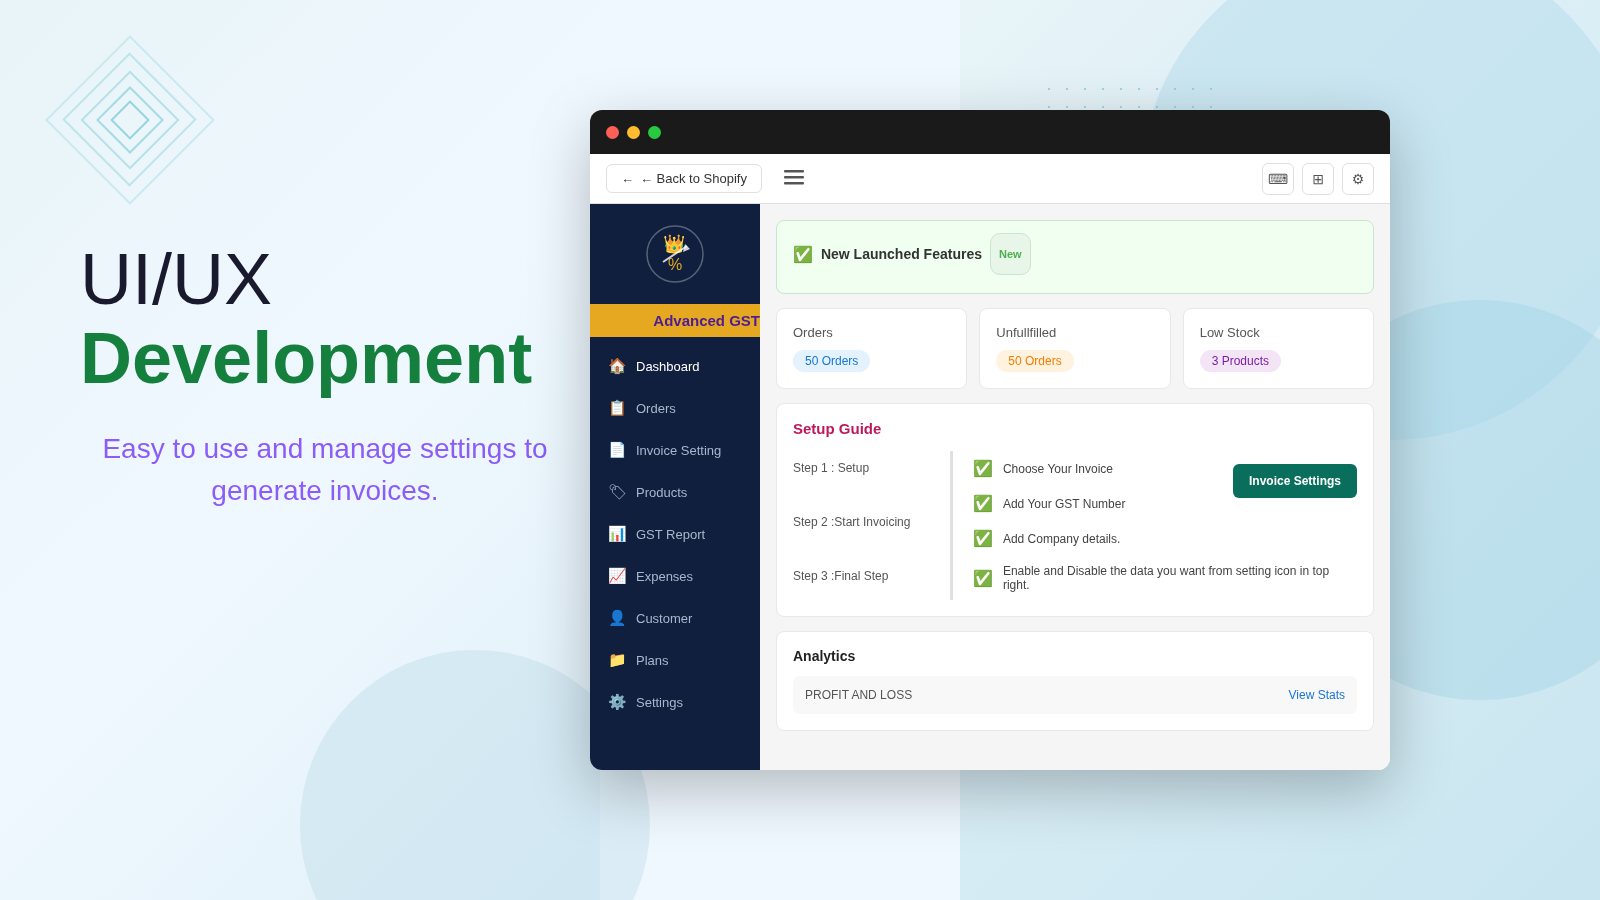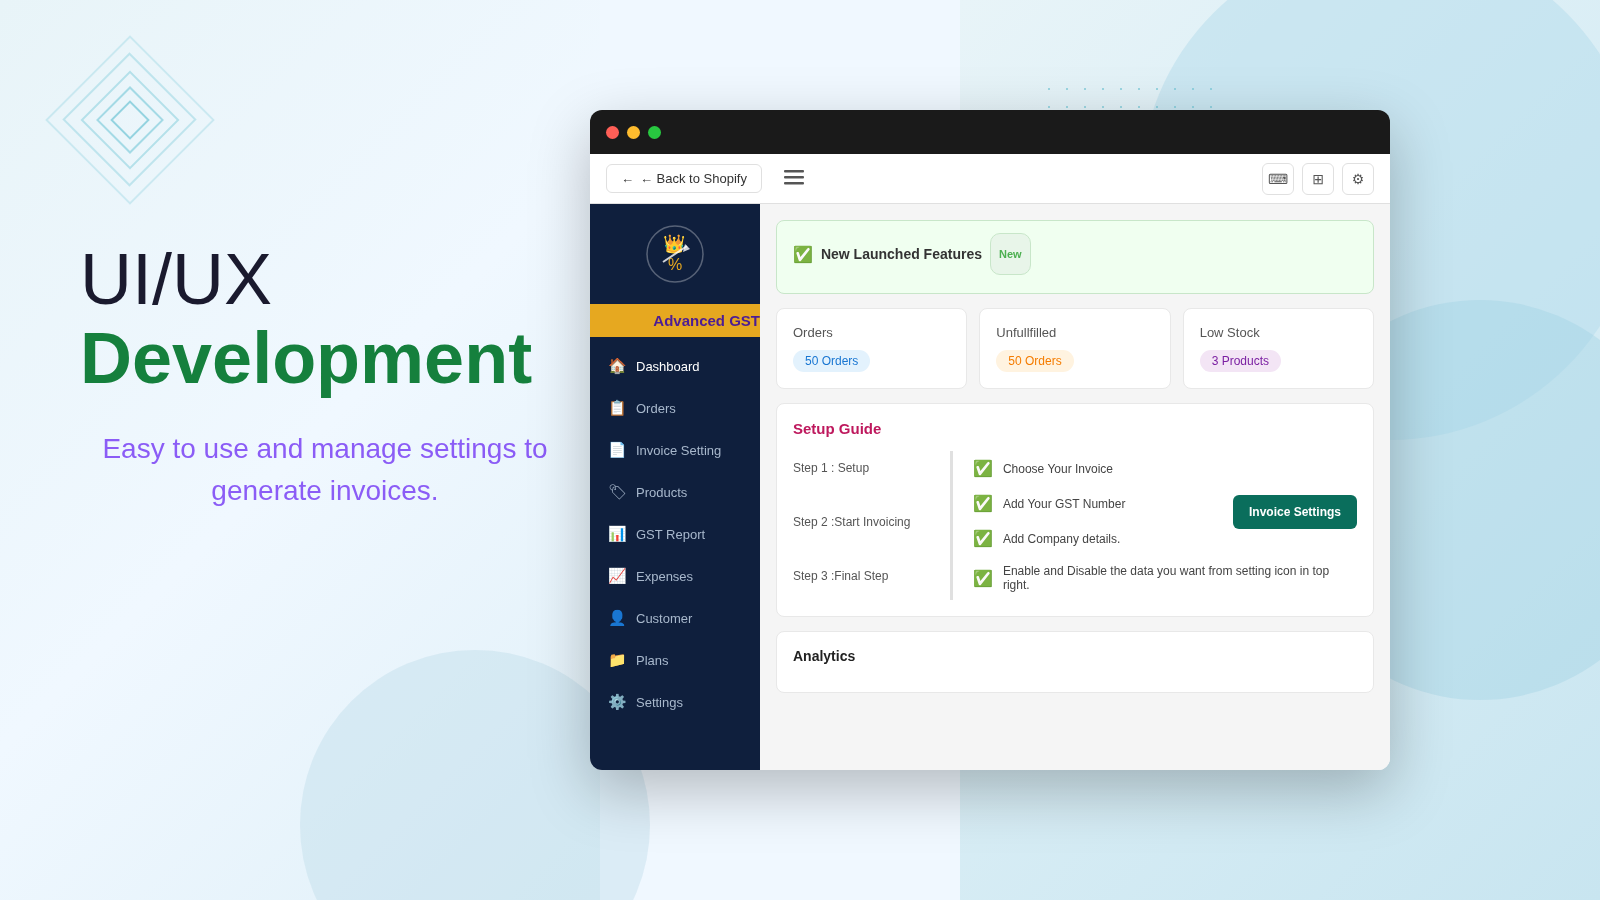--- a/index.html
+++ b/index.html
@@ -393,21 +393,21 @@
       font-size: 16px;
       flex-shrink: 0;
     }
     .step-text {
       font-size: 12px;
       color: #444;
     }
     .invoice-settings-btn {
       position: absolute;
       right: 0;
-      top: 44px;
+      top: 13px;
       background: #0a6e5c;
       color: #fff;
       border: none;
       border-radius: 6px;
       padding: 10px 16px;
       font-size: 12px;
       font-weight: 600;
       cursor: pointer;
     }
 
@@ -617,19 +617,23 @@
                 <span class="step-text">Enable and Disable the data you want from setting icon in top right.</span>
               </div>
               <button class="invoice-settings-btn">Invoice Settings</button>
             </div>
           </div>
         </div>
 
         <div class="analytics-section">
           <div class="analytics-title">Analytics</div>
           <div class="analytics-row">
+            <div class="analytics-card analytics-card-right">
+              <span>PROFIT AND LOSS</span>
+              <a class="view-stats-link">View Stats</a>
+            </div>
           </div>
         </div>
 
       </div>
     </div>
   </div>
 </div>
 
 </body></html>

